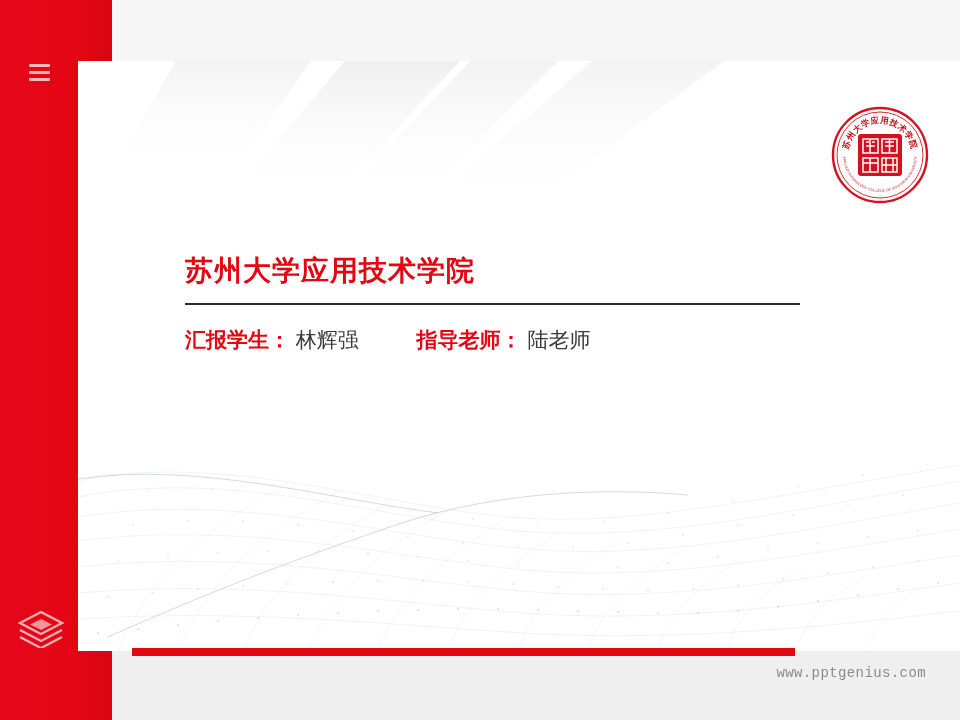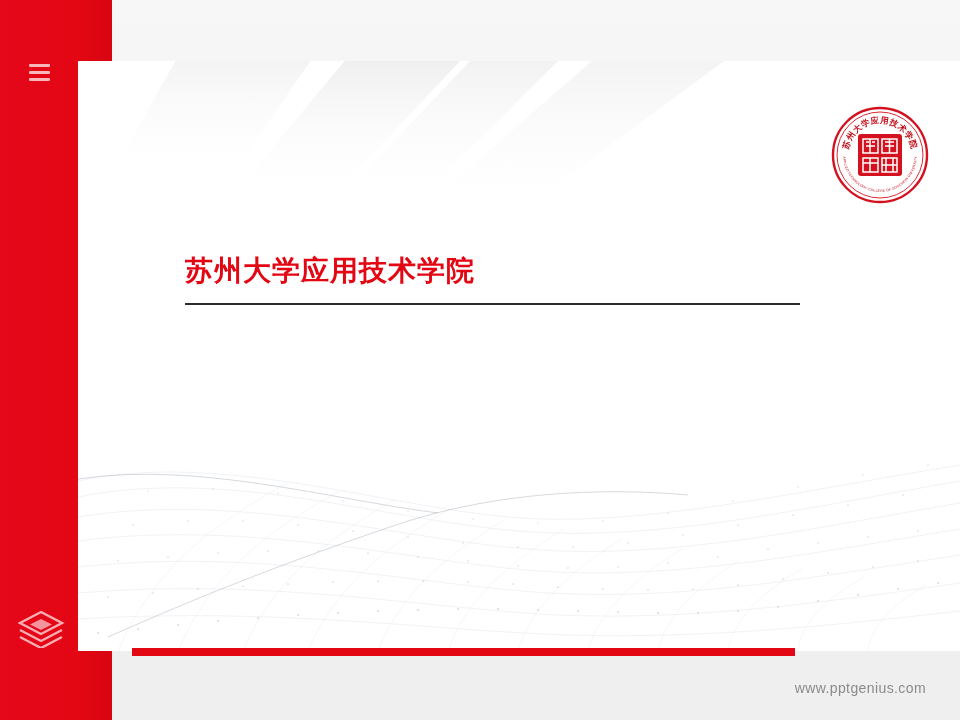--- a/index.html
+++ b/index.html
@@ -125,25 +125,26 @@
     position: absolute;
     left: 132px; top: 648px;
     width: 663px; height: 8px;
     background: #e30613;
     z-index: 8;
   }
 
   
   .footer-url {
     position: absolute;
-    right: 34px; top: 680px;
+    right: 34px; top: 665px;
     font-size: 14px;
     color: #8b8b8e;
     letter-spacing: .4px;
     z-index: 8;
+    font-family: Liberation Mono, monospace;
   }
 </style>
 </head>
 <body>
 
 <div id="stage">
 
   <div class="page-bg"></div>
 
   <div class="sidebar"></div>
@@ -326,20 +327,27 @@
           <path d="M52 34 h15 v14 h-15 z M55 37 h9 M55 41 h9 M59.5 34 v14"></path>
           <path d="M33 53 h15 v14 h-15 z M33 58 h15 M40 53 v14"></path>
           <path d="M52 53 h15 v14 h-15 z M56 53 v14 M63 53 v14 M52 60 h15"></path>
         </g>
       </svg>
     </div>
 
     <div class="txt-block">
       <p class="subtitle">苏州大学应用技术学院</p>
       <div class="rule"></div>
+      <div class="people">
+        <span class="lbl">汇报学生：</span>
+        <span class="val">林辉强</span>
+        <span class="gap"></span>
+        <span class="lbl">指导老师：</span>
+        <span class="val">陆老师</span>
+      </div>
     </div>
 
   </div>
 
   <div class="redbar"></div>
 
   <div class="footer-url">www.pptgenius.com</div>
 
 </div>
 

